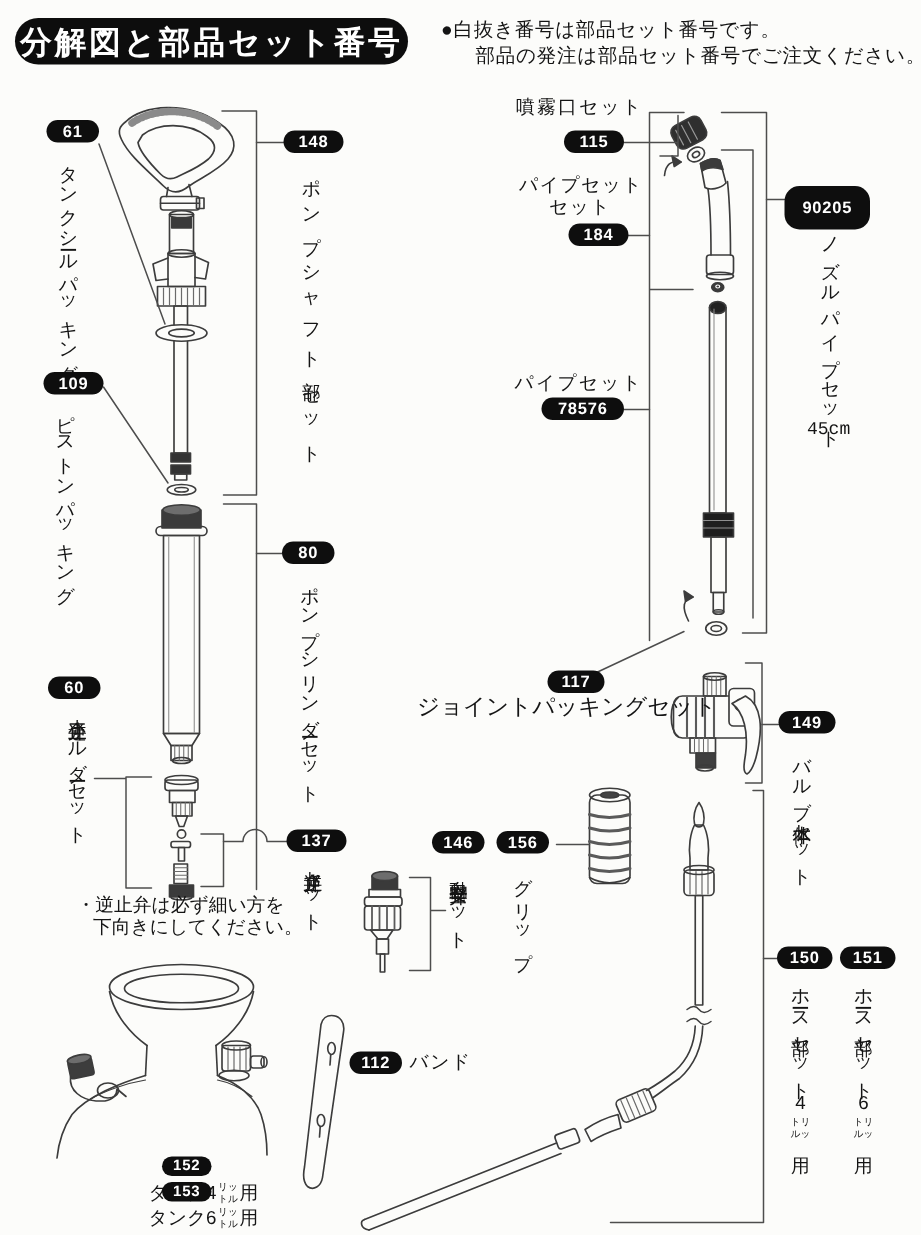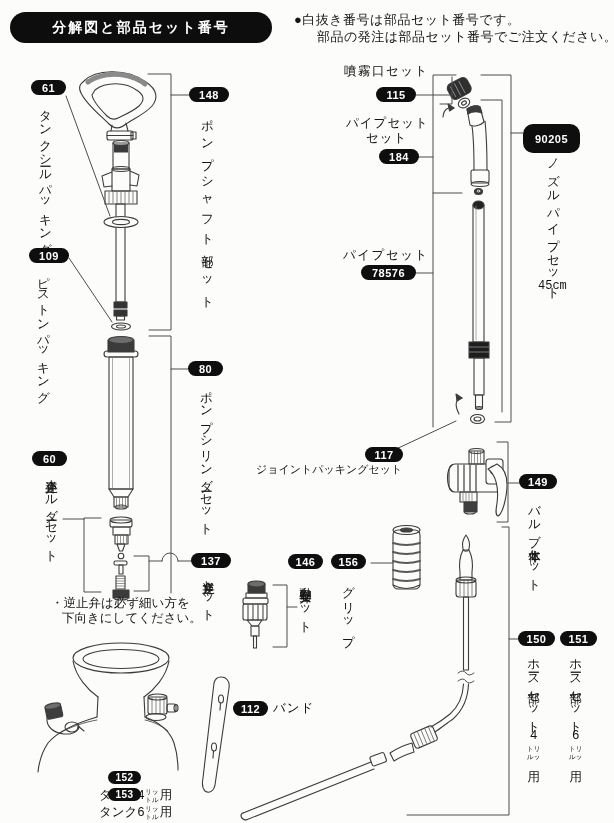--- a/index.html
+++ b/index.html
@@ -1,21 +1,21 @@
 <!DOCTYPE html>
 <html><head>
 <meta charset="utf-8">
 <style>
   html,body{margin:0;padding:0;}
   body{width:614px;height:823px;position:relative;background:#fcfcfa;
        font-family:"Liberation Sans","DejaVu Sans",sans-serif;color:#141414;overflow:hidden;}
   #art{position:absolute;left:0;top:0;z-index:0;}
   .header-box{position:absolute;left:10px;top:12px;width:262px;height:31px;background:#0d0d0d;
        border-radius:17px;color:#fff;display:flex;align-items:center;justify-content:center;
-       font-size:14px;font-weight:bold;letter-spacing:2px;z-index:2;}
+       font-size:21px;font-weight:bold;letter-spacing:2px;z-index:2;}
   .hlabel{position:absolute;font-size:12.5px;white-space:nowrap;line-height:1.15;z-index:2;font-family:Liberation Mono, monospace;}
   .vlabel{position:absolute;writing-mode:vertical-rl;text-orientation:mixed;font-size:12.5px;
        line-height:1;z-index:2;}
   .badge{position:absolute;background:#0e0e0e;color:#fff;border-radius:10px;display:flex;
        align-items:center;justify-content:center;font-size:11px;font-weight:600;height:15px;
        letter-spacing:.5px;z-index:3;}
   .badge.small{font-size:10px;height:13px;margin-left:46px;}
   .stack2{display:inline-flex;flex-direction:column;font-size:6.5px;line-height:1.1;
        vertical-align:1px;margin:0 1px;letter-spacing:0;}
   .stack2v{writing-mode:horizontal-tb;display:inline-block;font-size:6.5px;line-height:1.1;
@@ -266,21 +266,21 @@
 <div class="vlabel" style="left:45px;top:471px">逆止弁ホルダーセット</div>
 <div class="vlabel" style="left:202px;top:572px">逆止弁セット</div>
 <div class="vlabel" style="left:201px;top:110px;letter-spacing:5px">ポンプシャフト部セット</div>
 <div class="vlabel" style="left:200px;top:382px;letter-spacing:.5px">ポンプシリンダーセット</div>
 <div class="hlabel" style="left:344px;top:65px;letter-spacing:1.5px">噴霧口セット</div>
 <div class="hlabel" style="left:346px;top:117px;letter-spacing:1px">パイプセット</div>
 <div class="hlabel" style="left:366px;top:132px;letter-spacing:1px">セット</div>
 <div class="hlabel" style="left:343px;top:249px;letter-spacing:1.5px">パイプセット</div>
 <div class="vlabel" style="left:547px;top:149px;letter-spacing:2px">ノズルパイプセット</div>
 <div class="hlabel" style="left:538px;top:280px;font-size:12px">45cm</div>
-<div class="hlabel" style="left:256px;top:464px;font-size:11px">ジョイントパッキングセット</div>
+<div class="hlabel" style="left:278px;top:464px;font-size:15px">ジョイントパッキングセット</div>
 <div class="vlabel" style="left:528px;top:496px;letter-spacing:.5px">バルブ本体セット</div>
 <div class="vlabel" style="left:299px;top:577px;letter-spacing:1px">自動安全弁セット</div>
 <div class="vlabel" style="left:342px;top:577px;letter-spacing:2px">グリップ</div>
 <div class="hlabel" style="left:273px;top:702px;letter-spacing:1px">バンド</div>
 
 <div class="vlabel" style="left:527px;top:650px;letter-spacing:1px">
   <span>ホース部セット</span><span class="upright">4</span><span class="stack2v"><span>トリ</span><br><span>ルッ</span></span><span>用</span>
 </div>
 <div class="vlabel" style="left:569px;top:650px;letter-spacing:1px">
   <span>ホース部セット</span><span class="upright">6</span><span class="stack2v"><span>トリ</span><br><span>ルッ</span></span><span>用</span>

